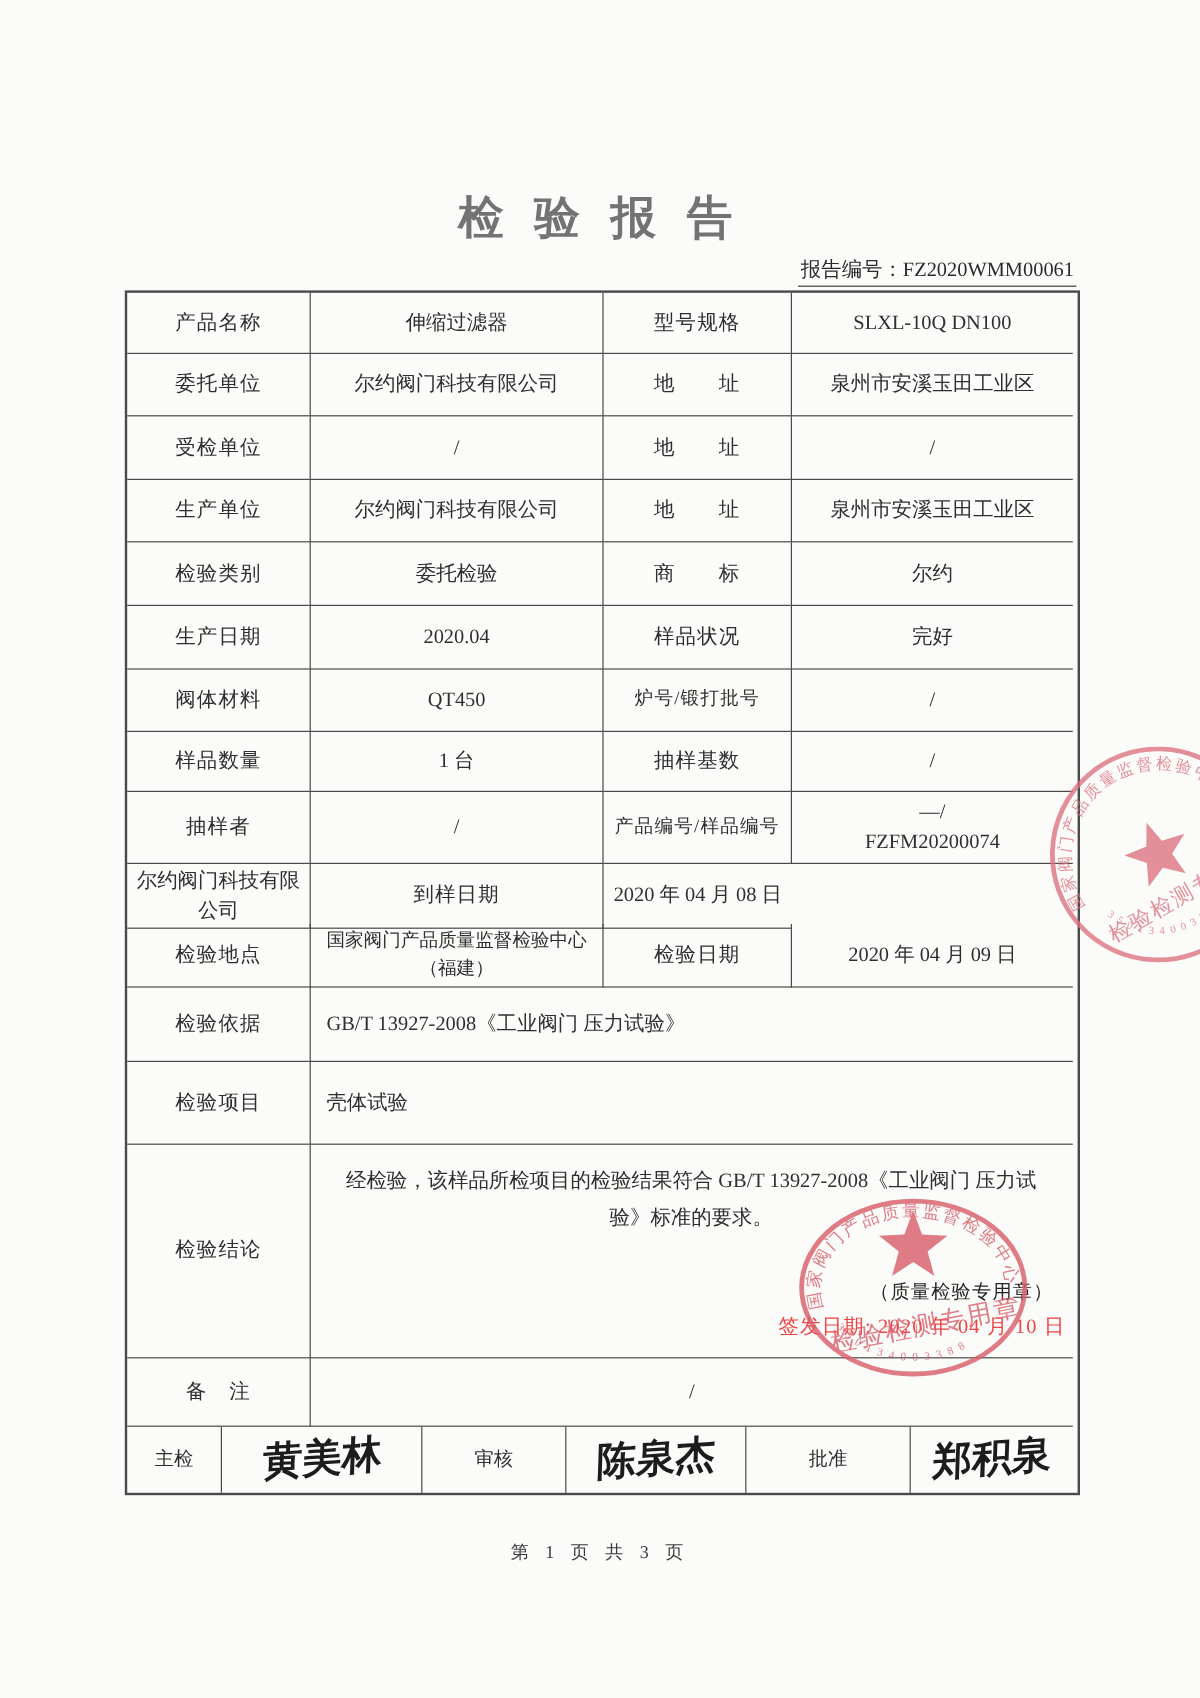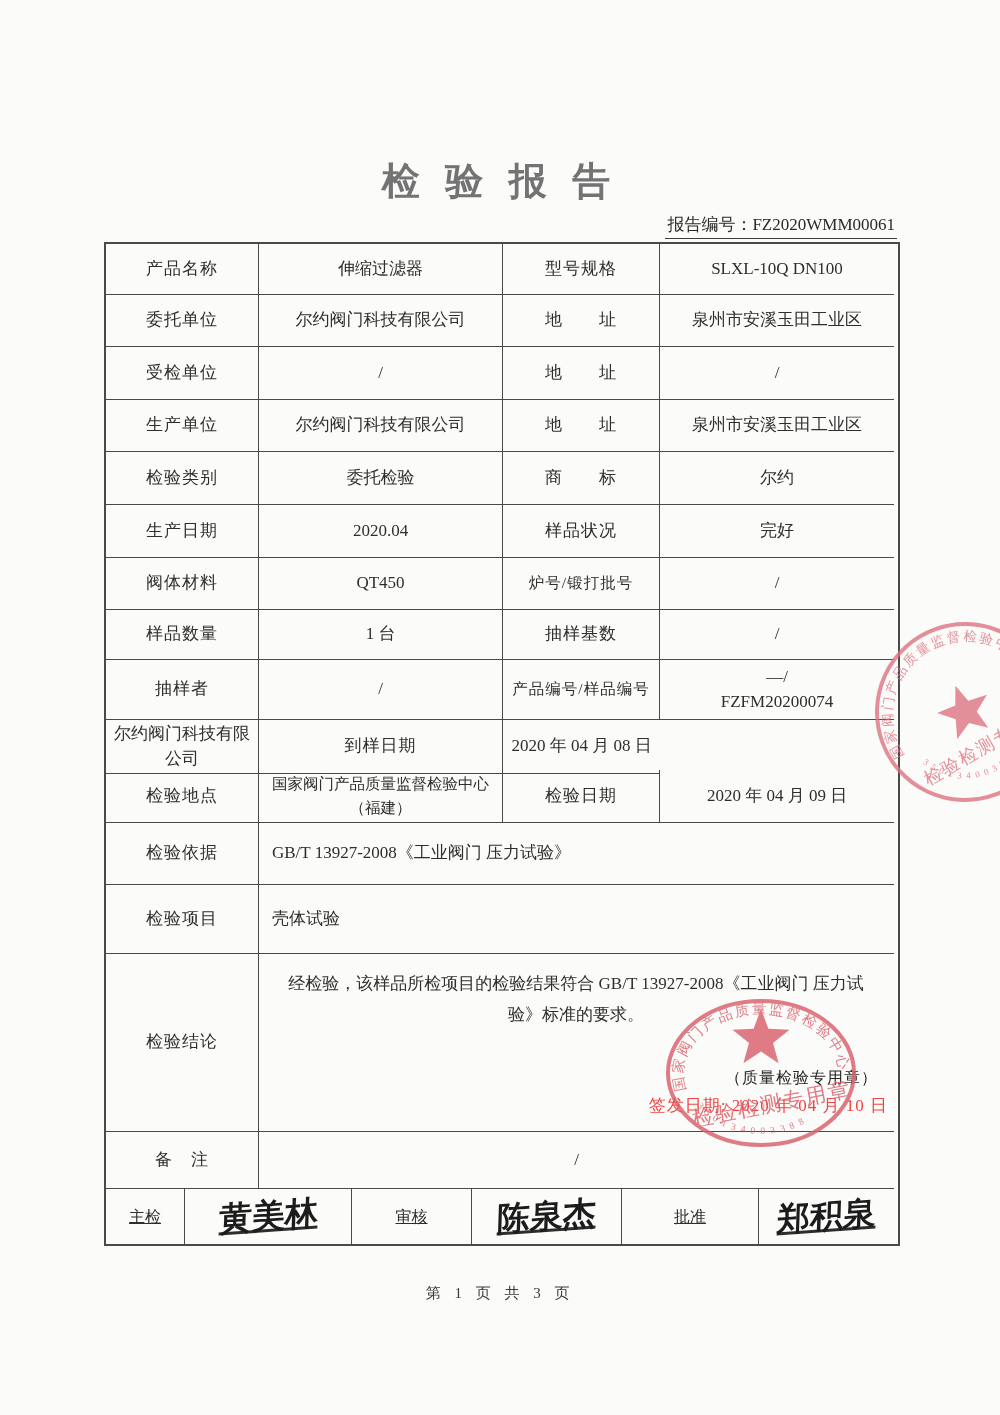--- a/index.html
+++ b/index.html
@@ -26,21 +26,21 @@
   .row{display:grid;grid-template-columns:153px 244px 157px 234px;}
   .row.m{grid-template-columns:153px 635px;}
   .row.sigrow{grid-template-columns:79px 167px 120px 150px 137px 135px;}
   .cell{
     border-right:1.5px solid #4a4a4a;border-bottom:1.5px solid #4a4a4a;
     display:flex;flex-direction:column;align-items:center;justify-content:center;
     text-align:center;font-size:17px;line-height:1.45;padding:2px 8px;
     box-sizing:border-box;overflow:visible;
   }
   .cell.last{border-right:none;}
-  .row.bottom>.cell{border-bottom:none;text-decoration:underline;}
+  .row.bottom>.cell{border-bottom:none;}
   .cell.leftal{align-items:flex-start;text-align:left;padding-left:13px;}
   .cell.lbl{letter-spacing:1px;}
   .concl{position:relative;justify-content:flex-start;padding:14px 14px 0 13px;}
   .concl-text{width:608px;line-height:1.85;}
   .seal-note{position:absolute;right:16px;top:112px;font-size:16px;letter-spacing:1px;color:#262626;}
   .issue-date{position:absolute;right:6px;top:140px;font-size:17px;letter-spacing:1px;color:#ef4444;}
   .smalltext{font-size:15.5px;}
   .sig{
     font-size:33px;color:#1c1c1c;font-weight:600;
     transform:rotate(-4deg) skewX(-6deg);

